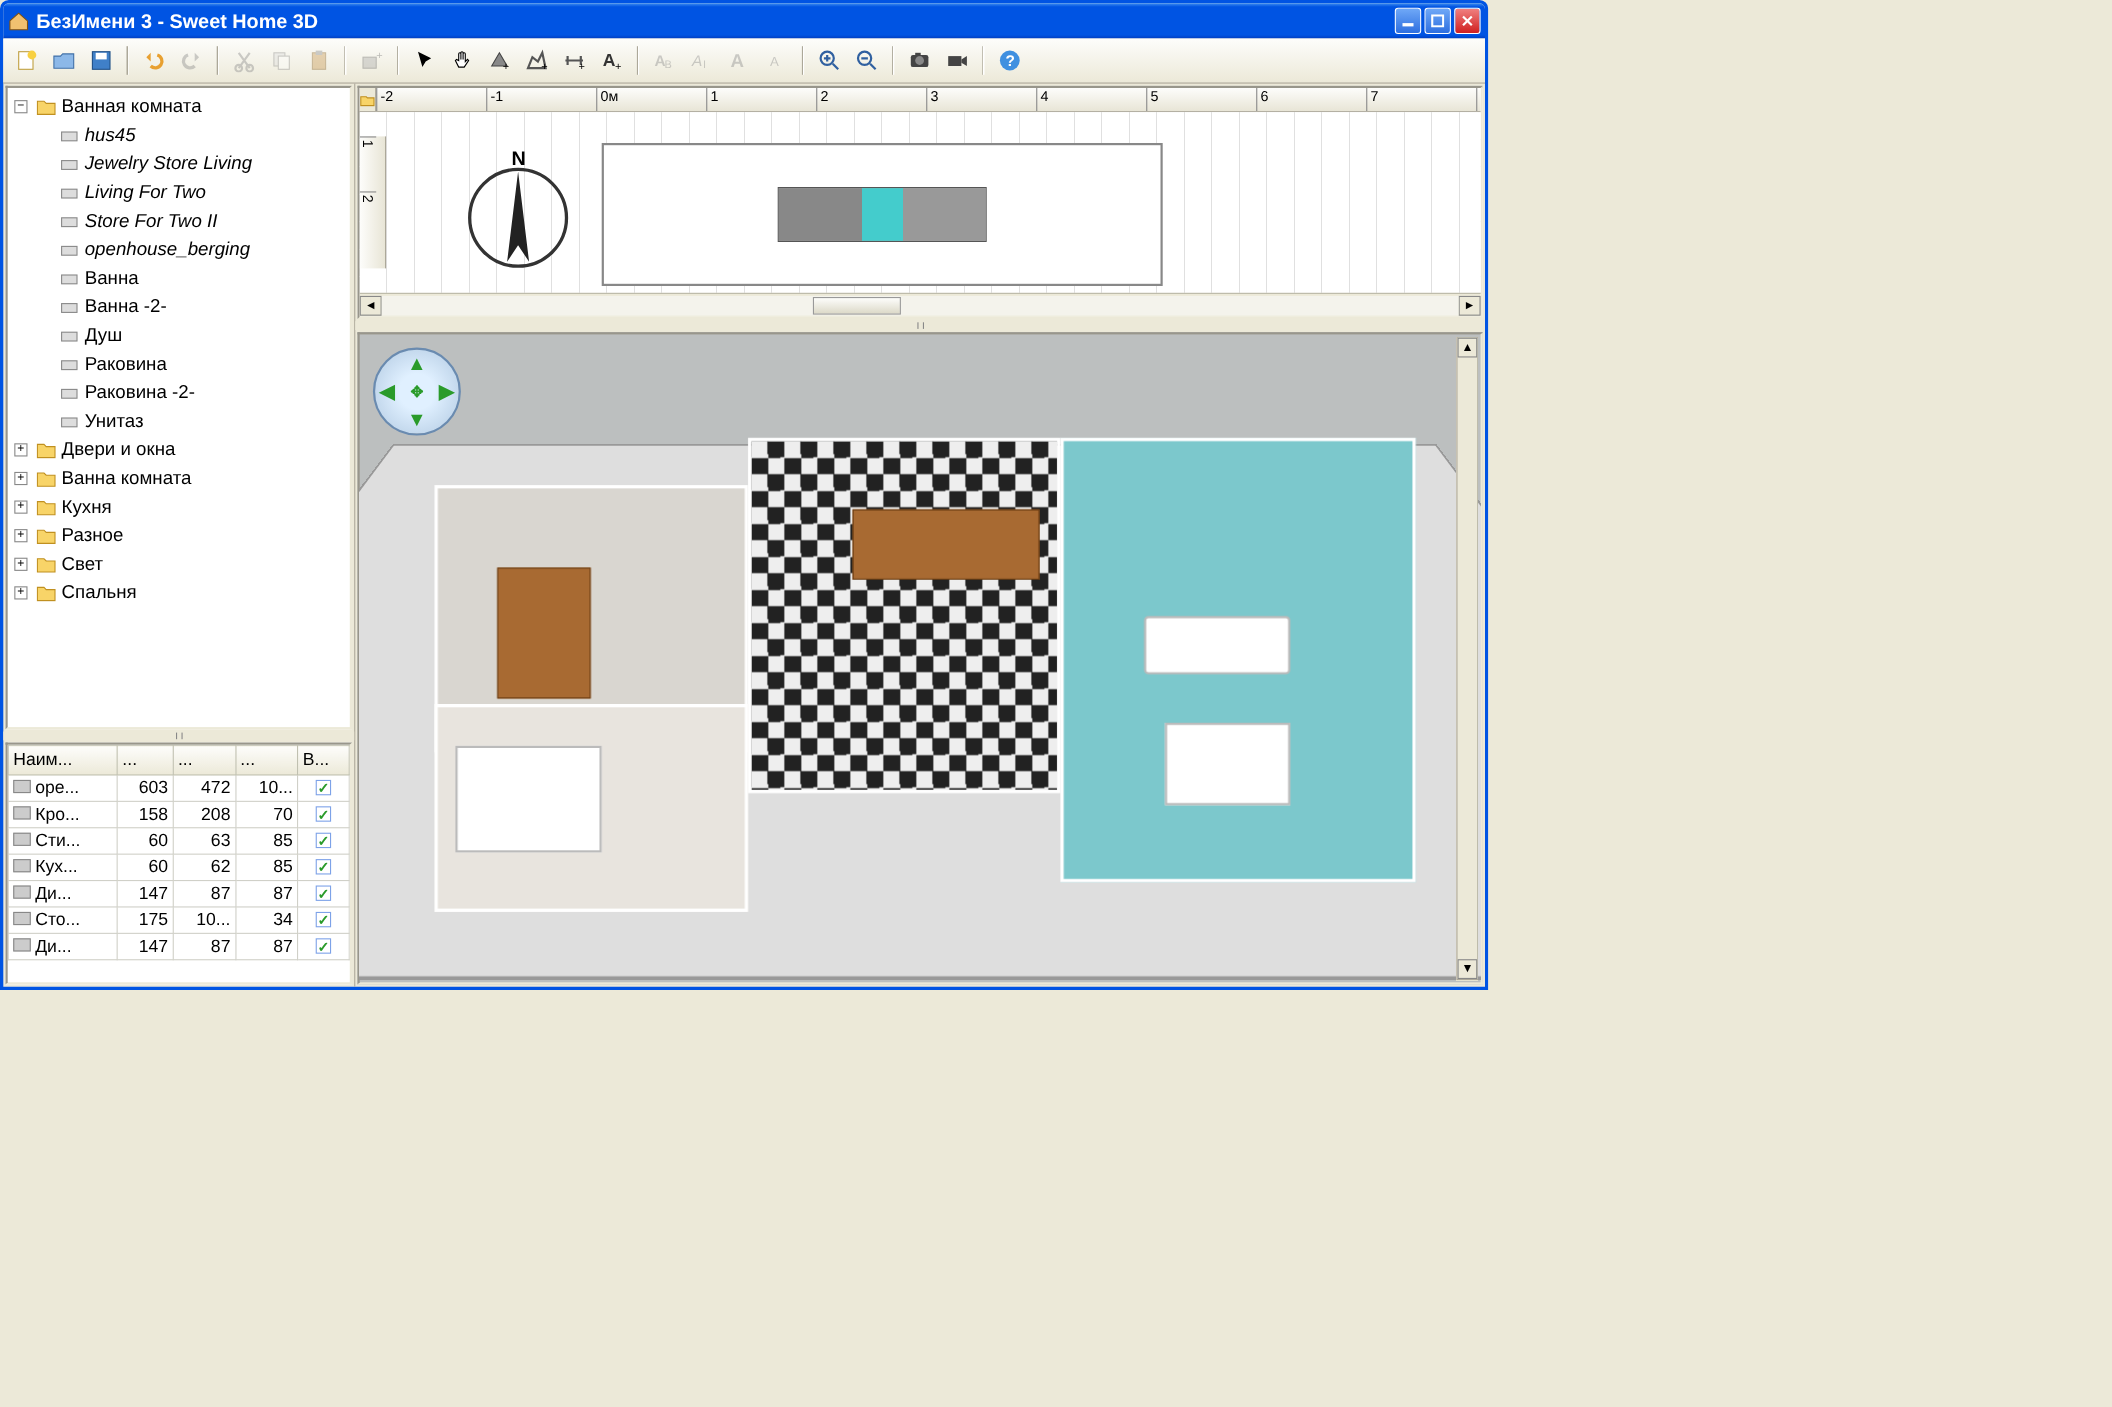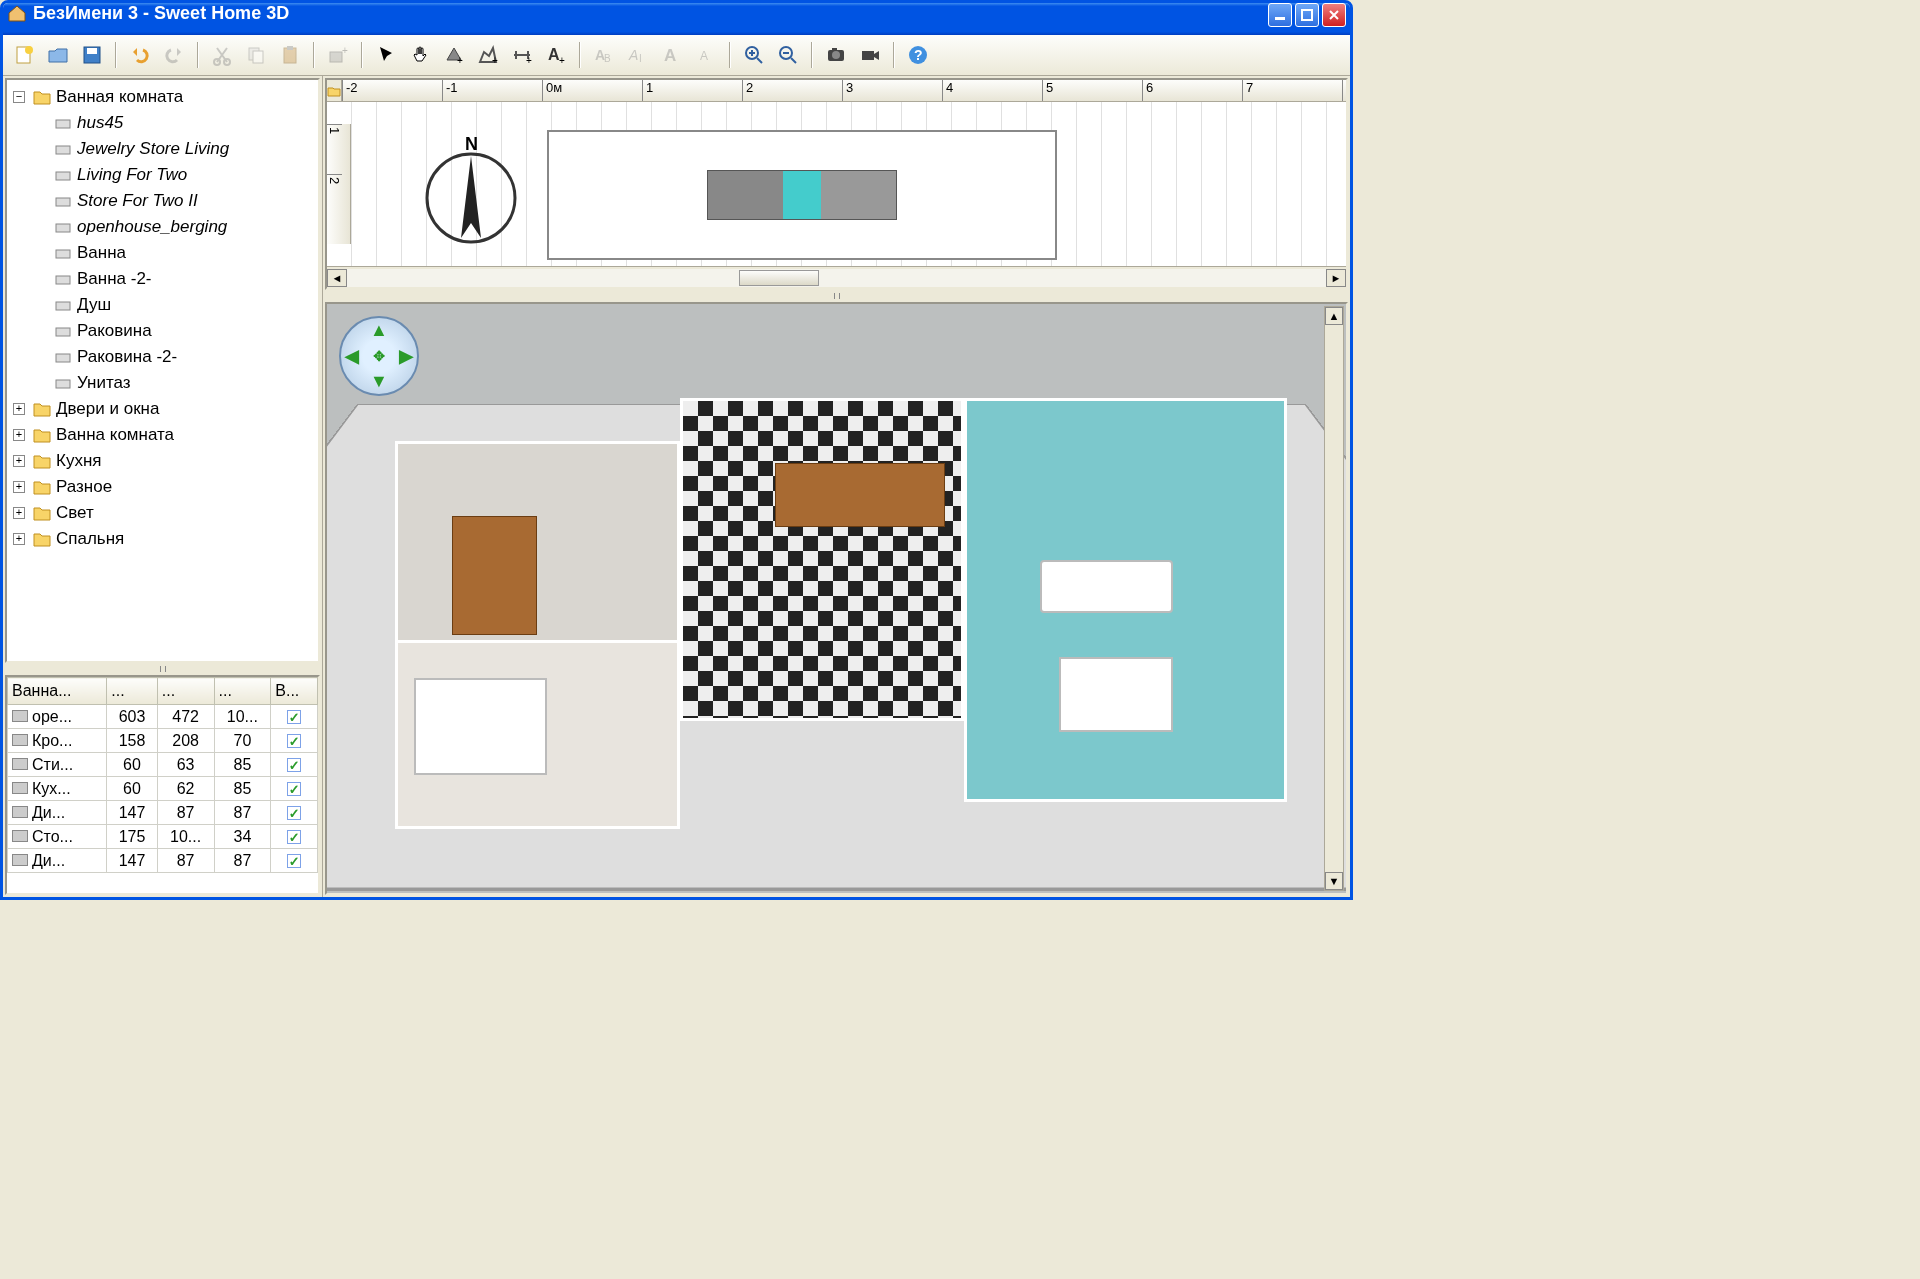--- a/index.html
+++ b/index.html
@@ -1,20 +1,20 @@
 <!DOCTYPE html>
 <html><head>
 <meta charset="utf-8">
 <style>
 * { margin: 0; padding: 0; box-sizing: border-box; font-family: Tahoma, Arial, sans-serif; }
 body { background: #ece9d8; width: 1353px; height: 900px; overflow: hidden; }
 
 
 .window { border: 3px solid #0054e3; border-radius: 8px 8px 0 0; height: 100%; display: flex; flex-direction: column; background: #ece9d8; }
-.titlebar { background: linear-gradient(to bottom, #3c8cf0 0%, #0054e3 10%, #0054e3 90%, #003dc0 100%); height: 32px; display: flex; align-items: flex-start; padding: 0 4px; color: #fff; font-weight: bold; font-size: 18px; border-radius: 5px 5px 0 0; }
+.titlebar { background: linear-gradient(to bottom, #3c8cf0 0%, #0054e3 10%, #0054e3 90%, #003dc0 100%); height: 32px; display: flex; align-items: center; padding: 0 4px; color: #fff; font-weight: bold; font-size: 18px; border-radius: 5px 5px 0 0; }
 .titlebar .app-icon { width: 20px; height: 20px; margin-right: 6px; display:inline-block; }
 .titlebar .app-icon svg { display:block; }
 .titlebar .title { flex: 1; }
 .winbtns { display: flex; gap: 3px; }
 .winbtn { width: 24px; height: 24px; border-radius: 3px; border: 1px solid #fff; display: flex; align-items: center; justify-content: center; font-weight: bold; color: #fff; cursor: pointer; }
 .winbtn.min, .winbtn.max { background: linear-gradient(to bottom, #6fa8f7, #2e6fe0); }
 .winbtn.close { background: linear-gradient(to bottom, #f08080, #d02020); }
 
 
 .menubar { background: #ece9d8; border-bottom: 1px solid #aca899; padding: 4px 8px; display: flex; gap: 18px; font-size: 17px; color: #333; }
@@ -40,21 +40,21 @@
 .tree-node .folder-icon svg {width:18px;height:16px;}
 .tree-node .italic { font-style: italic; }
 .tree-node.level1 { padding-left: 2px; }
 .tree-node.level2 { padding-left: 42px; }
 .tree-node .label { cursor: pointer; }
 
 
 .tablepanel { height: 220px; background: #fff; border: 2px inset #ece9d8; margin: 2px; overflow: hidden; }
 .tablepanel table { width: 100%; border-collapse: collapse; font-size: 16px; }
 .tablepanel th { background: linear-gradient(to bottom, #fdfdfb, #ece9d8); border: 1px solid #c0c0b0; padding: 4px 4px; text-align: left; font-weight: normal; height:26px; }
-.tablepanel td { border: 1px solid #d0d0c8; padding: 2px 4px; text-align: center; height:24px; }
+.tablepanel td { border: 1px solid #d0d0c8; padding: 2px 4px; text-align: right; height:24px; }
 .tablepanel td:first-child { text-align: left; }
 .tablepanel td:last-child { text-align: center; }
 .cbx { width: 14px; height: 14px; border: 1px solid #7da2e8; display: inline-flex; align-items:center; justify-content:center; color: #2a9b2a; font-weight:bold; font-size:13px;}
 
 
 .planpanel { height: 212px; border: 2px inset #ece9d8; margin: 2px; background: #fff; position: relative; display:flex; flex-direction:column; }
 .plan-body { flex:1; position:relative; background: repeating-linear-gradient(to right, #fff 0 24px, #e0e0e0 24px 25px), repeating-linear-gradient(to bottom, transparent 0 24px, #e0e0e0 24px 25px); overflow:hidden;}
 .ruler-h { height: 22px; background: linear-gradient(to bottom,#fdfdfb,#e8e5d6); border-bottom:1px solid #aca899; display:flex; font-size:13px; overflow:hidden;}
 .ruler-v { position:absolute; left:0; top:22px; width:24px; bottom:22px; background: linear-gradient(to right,#fdfdfb,#e8e5d6); border-right:1px solid #aca899; font-size:13px;}
 .ruler-h .tick { width: 100px; border-left: 1px solid #888; padding-left: 3px; height: 100%;}
@@ -444,21 +444,21 @@
       </div>
 
       <div class="split-h">
           <div></div>
         </div>
 
       <div class="tablepanel">
         <table>
           <thead>
               <tr id="table-head">
-                <th>Ванна...</th>
+                <th>Наим...</th>
                 <th>...</th>
                 <th>...</th>
                 <th>...</th>
                 <th>В...</th>
               </tr>
             </thead>
           <tbody id="table-body">
               <tr>
                 <td><span style="display:inline-block;width:16px;height:12px;background:#ccc;border:1px solid #888;margin-right:4px;"></span>ope...</td>
                 <td>603</td>

